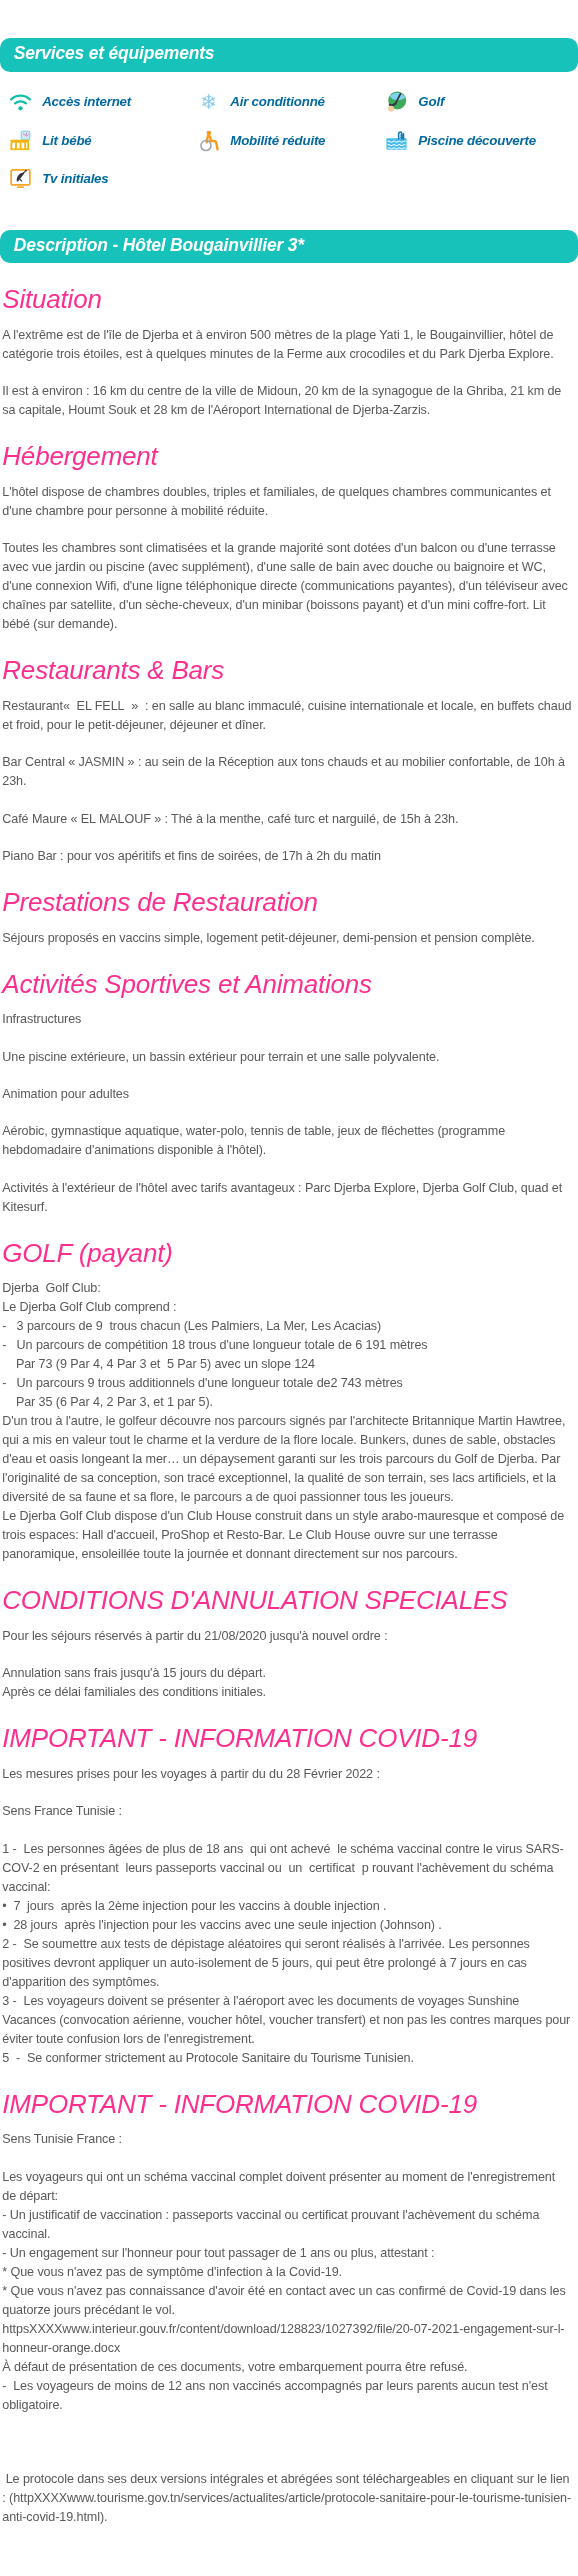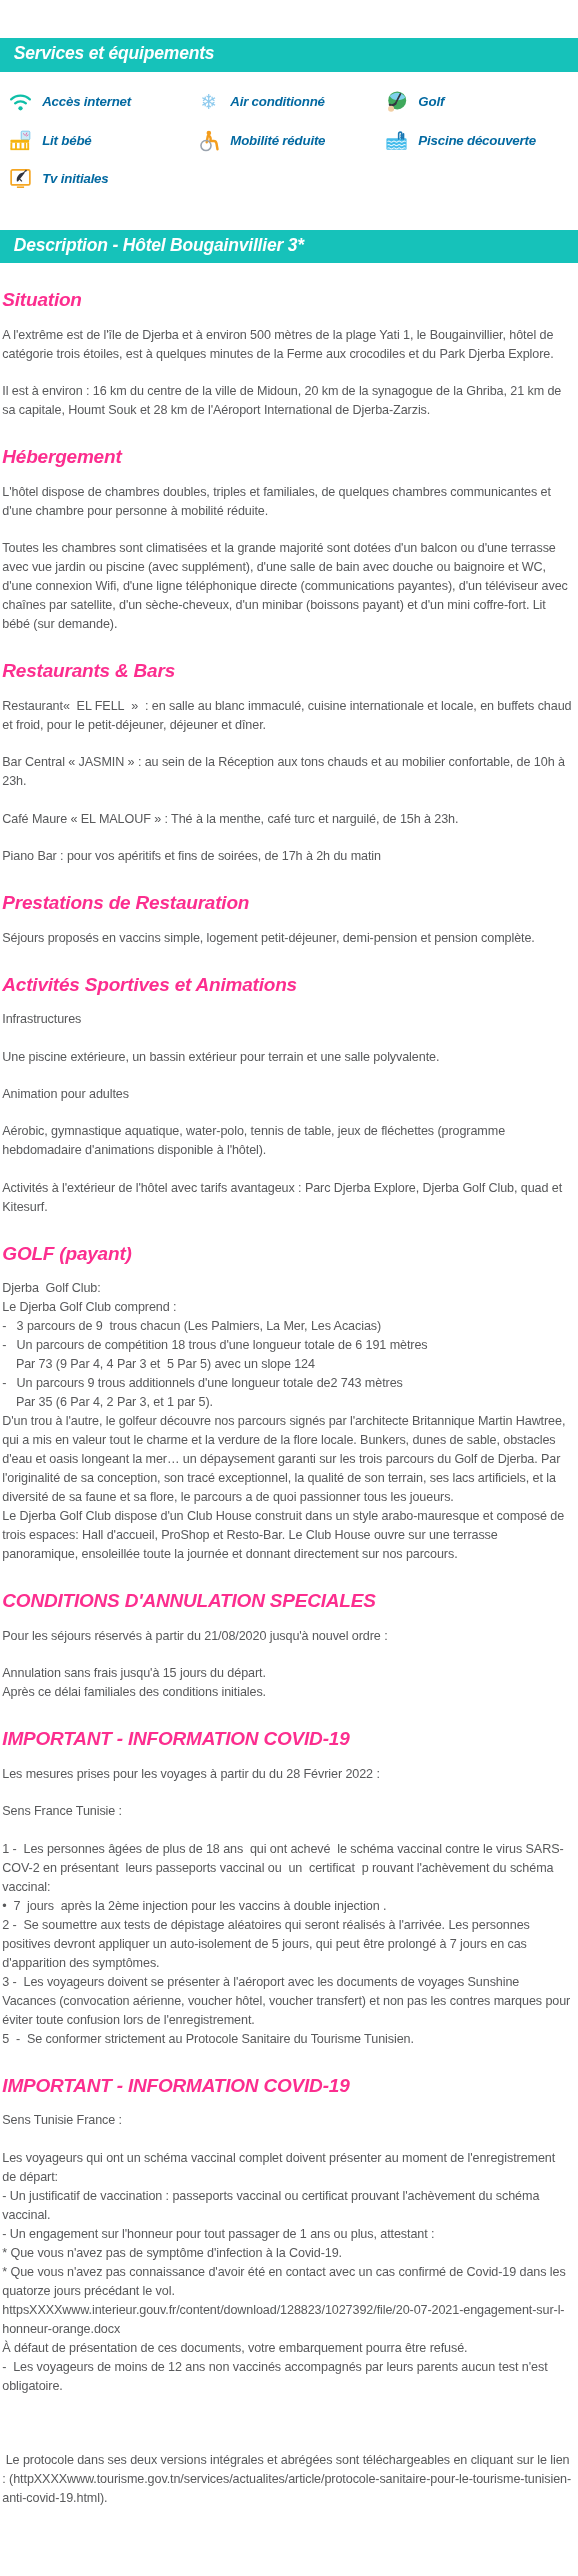--- a/index.html
+++ b/index.html
@@ -7,42 +7,43 @@
     width:578px;min-height:2576px;box-sizing:border-box;
     padding-top:38px;background:#fff;
     font-family:"Liberation Sans","DejaVu Sans",sans-serif;
     color:var(--body-text,#58595B);
   }
   .banner{
     background:var(--banner-teal,#16C2BA);
     color:#fff;font-style:italic;font-weight:bold;
     font-size:17.5px;letter-spacing:-0.2px;
     padding:5.3px 13.7px 7.6px;
+    border-radius:10px;
   }
   .services-grid{
     display:grid;grid-template-columns:1fr 1fr 1fr;
     padding:17px 4.6px 20px 9.2px;row-gap:12.2px;
     margin-bottom:18.3px;
   }
   .svc{display:flex;align-items:center;gap:10px;min-height:26px;}
   .svc-icon{
     width:23px;height:23px;flex:0 0 23px;
     display:flex;align-items:center;justify-content:center;
     font-style:normal;
   }
   .svc-icon svg{display:block;}
   .svc-label{
     font-style:italic;font-weight:bold;color:#0369a1;
     font-size:13.3px;letter-spacing:-0.2px;white-space:nowrap;
   }
   .description-body{padding:0 4.6px 107px 2.3px;}
   section h2{
     color:var(--heading-pink,#FC2E8F);
-    font-style:italic;font-weight:bold;
-    font-size:19px;line-height:27.5px;letter-spacing:-0.2px;
+    font-style:italic;font-weight:normal;
+    font-size:26px;line-height:27.5px;letter-spacing:-0.2px;
     margin:23px 0 12.2px;
   }
   .block{margin:0 0 18.3px;}
   .line{
     font-size:12.6px;line-height:19px;
     min-height:19px;letter-spacing:-0.1px;
     overflow-wrap:anywhere;
   }
 </style>
 </head>
@@ -230,20 +231,21 @@
         <h2>IMPORTANT - INFORMATION COVID-19</h2>
         <div class="block">
           <div class="line">Les mesures prises pour les voyages à partir du du 28 Février 2022 :</div>
         </div>
         <div class="block">
           <div class="line">Sens France Tunisie :</div>
         </div>
         <div class="block">
           <div class="line">1 -&nbsp;&nbsp;Les personnes âgées de plus de 18 ans&nbsp; qui ont achevé&nbsp; le schéma vaccinal contre le virus SARS-COV-2 en présentant&nbsp; leurs passeports vaccinal ou&nbsp; un&nbsp; certificat&nbsp; p rouvant l'achèvement du schéma vaccinal:</div>
           <div class="line">•&nbsp; 7&nbsp; jours&nbsp; après la 2ème injection pour les vaccins à double injection&nbsp;.</div>
+          <div class="line">•&nbsp; 28 jours&nbsp; après l'injection pour les vaccins avec une seule injection (Johnson)&nbsp;.</div>
           <div class="line">2 -&nbsp; Se soumettre aux tests de dépistage aléatoires qui seront réalisés à l'arrivée. Les personnes positives devront appliquer un auto-isolement de 5 jours, qui peut être prolongé à 7 jours en cas d'apparition des symptômes.</div>
           <div class="line">3 -&nbsp; Les voyageurs doivent se présenter à l'aéroport avec les documents de voyages Sunshine Vacances (convocation aérienne, voucher hôtel, voucher transfert) et non pas les contres marques pour éviter toute confusion lors de l'enregistrement.</div>
           <div class="line">5&nbsp; -&nbsp;&nbsp;Se conformer strictement au Protocole Sanitaire du Tourisme Tunisien.</div>
         </div>
       </section>
       <section>
         <h2>IMPORTANT - INFORMATION COVID-19</h2>
         <div class="block">
           <div class="line">Sens Tunisie France :</div>
         </div>

